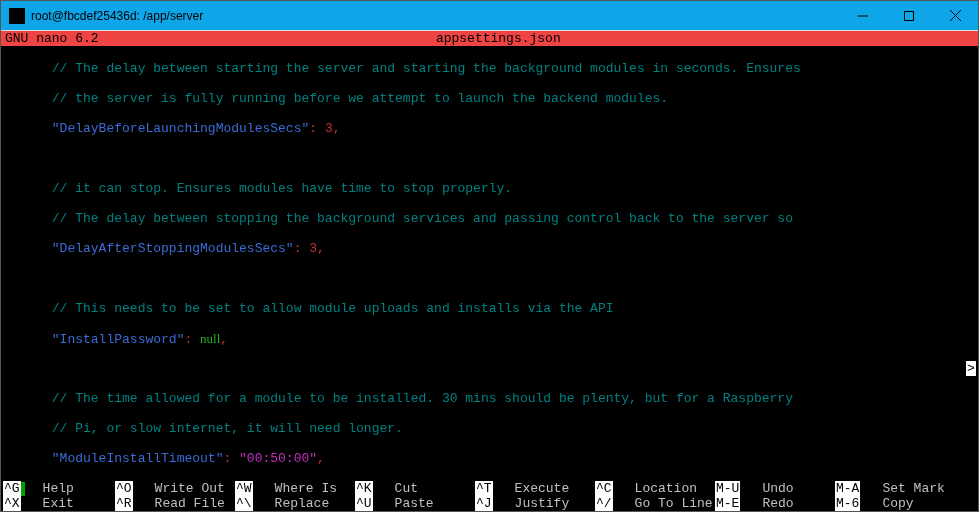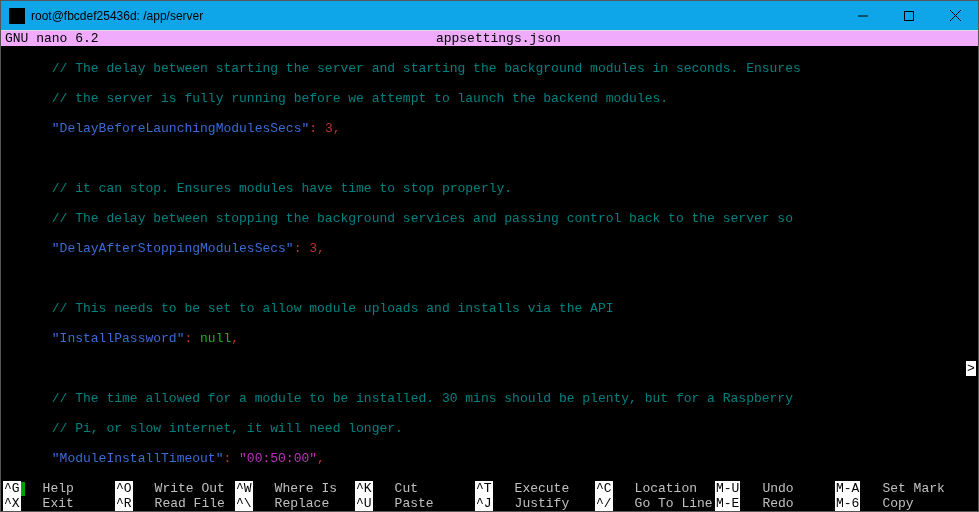--- a/index.html
+++ b/index.html
@@ -10,32 +10,32 @@
   .titlebar { height: 30px; background: #0ea5e9; display: flex; align-items: center; border-bottom: 1px solid #ddd; }
   .titlebar-icon { width: 16px; height: 16px; margin-left: 8px; margin-right: 6px; background: #000; display:inline-block; }
   .titlebar-title { flex: 0 0 auto; font-family: 'Segoe UI', Tahoma, sans-serif; font-size: 12px; color: #000; }
   .titlebar-spacer { flex: 1; }
   .winbtn { width: 46px; height: 30px; display: flex; align-items: center; justify-content: center; font-family: 'Segoe UI Symbol', sans-serif; font-size: 10px; color: #000; }
   .winbtn.close { font-size: 13px; }
   .winbtn svg { stroke: #000; }
   
   .terminal { flex: 1; background: #000; color: #c0c0c0; position: relative; overflow: hidden; line-height: 15px; }
   
-  .nano-header { background: #f0abfc; color: #000; height: 15px; display: flex; font-weight: normal; }
+  .nano-header { background: #ef4444; color: #000; height: 15px; display: flex; font-weight: normal; }
   .nano-header .left { padding-left: 4px; }
   .nano-header .center { flex:1; text-align: center; }
   .nano-header .right { width: 80px; }
   
   .editor { padding-left: 4px; white-space: pre; } 
   
   .cmt { color: #008080; } 
   .key { color: #3a6bd6; }
   .num { color: #c03030; }
   .punc { color: #c03030; }
-  .nul { color: #20b020; }
+  .nul { color: #20b020; font-family: Liberation Serif, serif; }
   .str { color: #c030c0; }
   
   .cursor-line { position: relative; }
   .cursor-block { background: #00a000; display:inline-block; width: 20px; height: 14px; vertical-align: text-bottom;}
   
   .scroll-ind { position:absolute; right:2px; top: 50%; color: #c0c0c0; font-size: 13px; background:#fff; color:#000; width:10px; height:15px; text-align:center; line-height:15px;}
   
   .shortcuts { position: absolute; bottom: 0; left: 0; right: 0; height: 30px; color: #c0c0c0; }
   .sc-row { display: flex; height: 15px; }
   .sc-cell { display: flex; align-items:center; }

